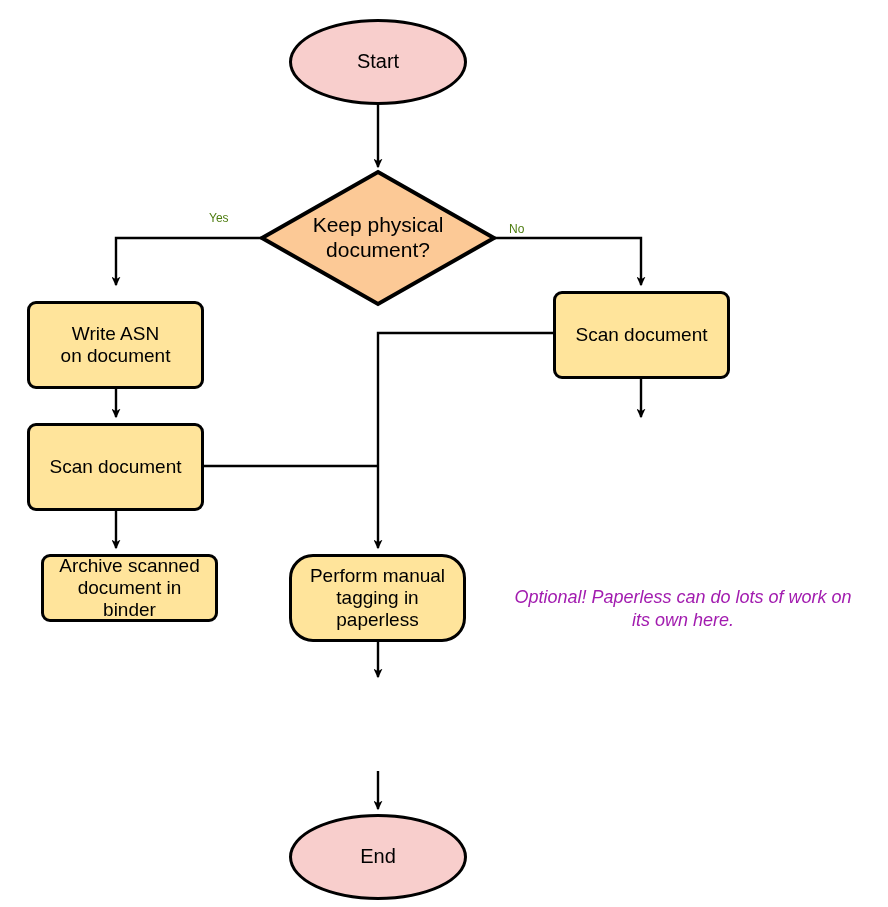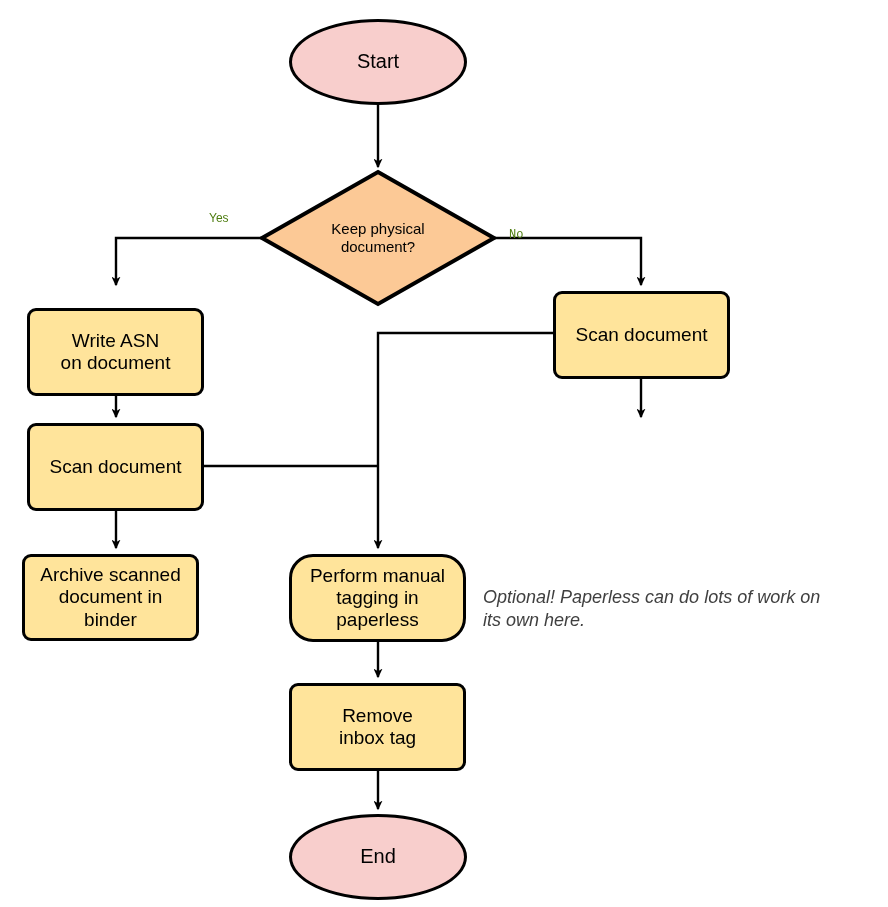--- a/index.html
+++ b/index.html
@@ -42,38 +42,39 @@
     border: 3px solid #000000;
     border-radius: 50%;
     font-size: 20px;
   }
   .node.process {
     border: 3px solid #000000;
     border-radius: 9px;
     font-size: 19px;
   }
   .node.decision-label {
-    font-size: 15px;
+    font-size: 21px;
     background: transparent;
     border: none;
     pointer-events: none;
   }
   .edge-label {
     position: absolute;
     font-size: 12px;
     color: #4d7c0f;
     white-space: nowrap;
   }
   .annotation {
     position: absolute;
     font-size: 18px;
     font-style: italic;
-    color: #404040;
+    color: #a21caf;
     line-height: 1.3;
     white-space: pre-line;
+    text-align: center;
   }
 </style>
 </head>
 <body>
 
 <div id="flow-root">
 
   <svg id="edges-layer" viewBox="0 0 888 907" width="888" height="907" xmlns="http://www.w3.org/2000/svg">
     <defs>
       <marker id="arrowhead" markerWidth="10" markerHeight="9" refX="8.4" refY="4.5" orient="auto" markerUnits="userSpaceOnUse">
@@ -106,55 +107,51 @@
 
   <div class="node terminator" style="left:289px; top:19px; width:178px; height:86px; background:#F8CECC;">
     <span>Start</span>
   </div>
 
   <div class="node decision-label" style="left:262px; top:172px; width:232px; height:132px;">
     <span>Keep physical
 document?</span>
   </div>
 
-  <div class="node process" style="left:27px; top:308px; width:177px; height:88px; background:#FFE49B;">
+  <div class="node process" style="left:27px; top:301px; width:177px; height:88px; background:#FFE49B;">
     <span>Write ASN
 on document</span>
   </div>
 
   <div class="node process" style="left:27px; top:423px; width:177px; height:88px; background:#FFE49B;">
     <span>Scan document</span>
   </div>
 
-  <div class="node process" style="left:22px; top:554px; width:177px; height:87px; background:#FFE49B;">
+  <div class="node process" style="left:41px; top:554px; width:177px; height:68px; background:#FFE49B;">
     <span>Archive scanned
 document in
 binder</span>
   </div>
 
   <div class="node process" style="left:553px; top:291px; width:177px; height:88px; background:#FFE49B;">
     <span>Scan document</span>
   </div>
 
 
   <div class="node process" style="left:289px; top:554px; width:177px; height:88px; background:#FFE49B;border-radius:24px;">
     <span>Perform manual
 tagging in
 paperless</span>
   </div>
 
-  <div class="node process" style="left:289px; top:683px; width:177px; height:88px; background:#FFE49B;">
-    <span>Remove
-inbox tag</span>
-  </div>
 
   <div class="node terminator" style="left:289px; top:814px; width:178px; height:86px; background:#F8CECC;">
     <span>End</span>
   </div>
 
   <div class="edge-label" style="left:209px; top:211px;">Yes</div>
 
-  <div class="edge-label" style="left:509px; top:228px;font-family:Liberation Mono, monospace;">No</div>
+  <div class="edge-label" style="left:509px; top:222px;">No</div>
 
   <div class="annotation" style="left:483px; top:586px; width:400px;">Optional! Paperless can do lots of work on
 its own here.</div>
 
 </div>
 
 </body></html>

